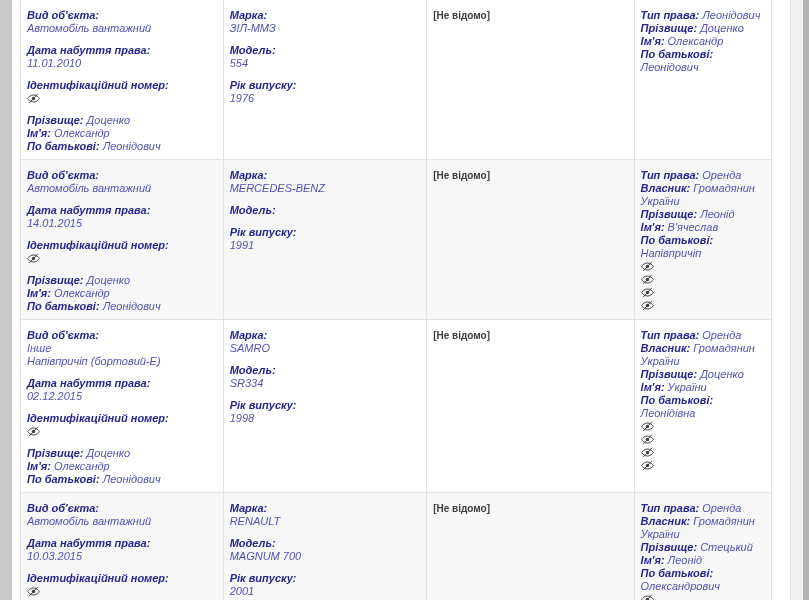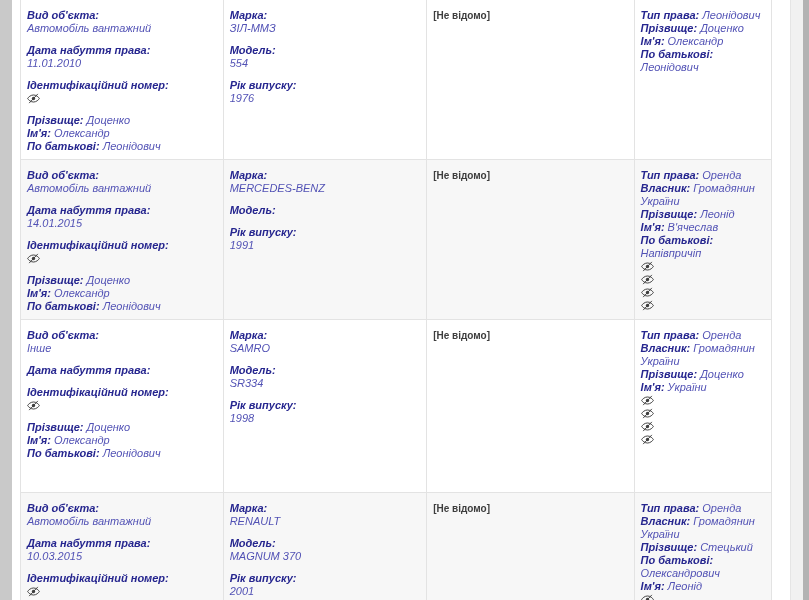--- a/index.html
+++ b/index.html
@@ -166,23 +166,25 @@
               <circle cx="12" cy="12" r="3.1" fill="#3f3f3f"></circle>
               <line x1="4" y1="20.5" x2="20" y2="3.5" stroke="#3f3f3f" stroke-width="1.8"></line>
             </svg></span></div>
       </div>
     </div>
     <div class="row">
       <div class="cell c1">
         <div class="group">
           <div class="line lbl">Вид об'єкта:</div>
           <div class="line val">Інше</div>
-        </div>
-        <div class="group">
-          <div class="line lbl">Дата набуття права:</div>
+          <div class="line val">Напівпричіп (бортовий-Е)</div>
+        </div>
+        <div class="group">
+          <div class="line lbl">Дата набуття права:</div>
+          <div class="line val">02.12.2015</div>
         </div>
         <div class="group">
           <div class="line lbl">Ідентифікаційний номер:</div>
           <div class="line icon-line"><span class="eye"><svg viewBox="0 0 24 24" width="13" height="13">
                 <path d="M12 5.5c-5.2 0-9.3 3.9-10.8 6.5 1.5 2.6 5.6 6.5 10.8 6.5s9.3-3.9 10.8-6.5C21.3 9.4 17.2 5.5 12 5.5z" fill="none" stroke="#3f3f3f" stroke-width="1.8"></path>
                 <circle cx="12" cy="12" r="3.1" fill="#3f3f3f"></circle>
                 <line x1="4" y1="20.5" x2="20" y2="3.5" stroke="#3f3f3f" stroke-width="1.8"></line>
               </svg></span></div>
         </div>
         <div class="group">
@@ -206,20 +208,21 @@
         </div>
       </div>
       <div class="cell c3">
         <div class="line unknown">[Не відомо]</div>
       </div>
       <div class="cell c4">
         <div class="line pair"><span class="lbl">Тип права:</span> <span class="val">Оренда</span></div>
         <div class="line pair"><span class="lbl">Власник:</span> <span class="val">Громадянин України</span></div>
         <div class="line pair"><span class="lbl">Прізвище:</span> <span class="val">Доценко</span></div>
         <div class="line pair"><span class="lbl">Ім'я:</span> <span class="val">України</span></div>
+        <div class="line pair"><span class="lbl">По батькові:</span> <span class="val">Леонідівна</span></div>
         <div class="line icon-line"><span class="eye"><svg viewBox="0 0 24 24" width="13" height="13">
               <path d="M12 5.5c-5.2 0-9.3 3.9-10.8 6.5 1.5 2.6 5.6 6.5 10.8 6.5s9.3-3.9 10.8-6.5C21.3 9.4 17.2 5.5 12 5.5z" fill="none" stroke="#3f3f3f" stroke-width="1.8"></path>
               <circle cx="12" cy="12" r="3.1" fill="#3f3f3f"></circle>
               <line x1="4" y1="20.5" x2="20" y2="3.5" stroke="#3f3f3f" stroke-width="1.8"></line>
             </svg></span></div>
         <div class="line icon-line"><span class="eye"><svg viewBox="0 0 24 24" width="13" height="13">
               <path d="M12 5.5c-5.2 0-9.3 3.9-10.8 6.5 1.5 2.6 5.6 6.5 10.8 6.5s9.3-3.9 10.8-6.5C21.3 9.4 17.2 5.5 12 5.5z" fill="none" stroke="#3f3f3f" stroke-width="1.8"></path>
               <circle cx="12" cy="12" r="3.1" fill="#3f3f3f"></circle>
               <line x1="4" y1="20.5" x2="20" y2="3.5" stroke="#3f3f3f" stroke-width="1.8"></line>
             </svg></span></div>
@@ -254,36 +257,36 @@
               </svg></span></div>
         </div>
       </div>
       <div class="cell c2">
         <div class="group">
           <div class="line lbl">Марка:</div>
           <div class="line val">RENAULT</div>
         </div>
         <div class="group">
           <div class="line lbl">Модель:</div>
-          <div class="line val">MAGNUM 370</div>
+          <div class="line val">MAGNUM 700</div>
         </div>
         <div class="group">
           <div class="line lbl">Рік випуску:</div>
           <div class="line val">2001</div>
         </div>
       </div>
       <div class="cell c3">
         <div class="line unknown">[Не відомо]</div>
       </div>
       <div class="cell c4">
         <div class="line pair"><span class="lbl">Тип права:</span> <span class="val">Оренда</span></div>
         <div class="line pair"><span class="lbl">Власник:</span> <span class="val">Громадянин України</span></div>
         <div class="line pair"><span class="lbl">Прізвище:</span> <span class="val">Стецький</span></div>
+        <div class="line pair"><span class="lbl">Ім'я:</span> <span class="val">Леонід</span></div>
         <div class="line pair"><span class="lbl">По батькові:</span> <span class="val">Олександрович</span></div>
-        <div class="line pair"><span class="lbl">Ім'я:</span> <span class="val">Леонід</span></div>
         <div class="line icon-line"><span class="eye"><svg viewBox="0 0 24 24" width="13" height="13">
               <path d="M12 5.5c-5.2 0-9.3 3.9-10.8 6.5 1.5 2.6 5.6 6.5 10.8 6.5s9.3-3.9 10.8-6.5C21.3 9.4 17.2 5.5 12 5.5z" fill="none" stroke="#3f3f3f" stroke-width="1.8"></path>
               <circle cx="12" cy="12" r="3.1" fill="#3f3f3f"></circle>
               <line x1="4" y1="20.5" x2="20" y2="3.5" stroke="#3f3f3f" stroke-width="1.8"></line>
             </svg></span></div>
       </div>
     </div>
   </div>
 <div class="right-gutter"></div>
 <div class="scrollbar"></div>

